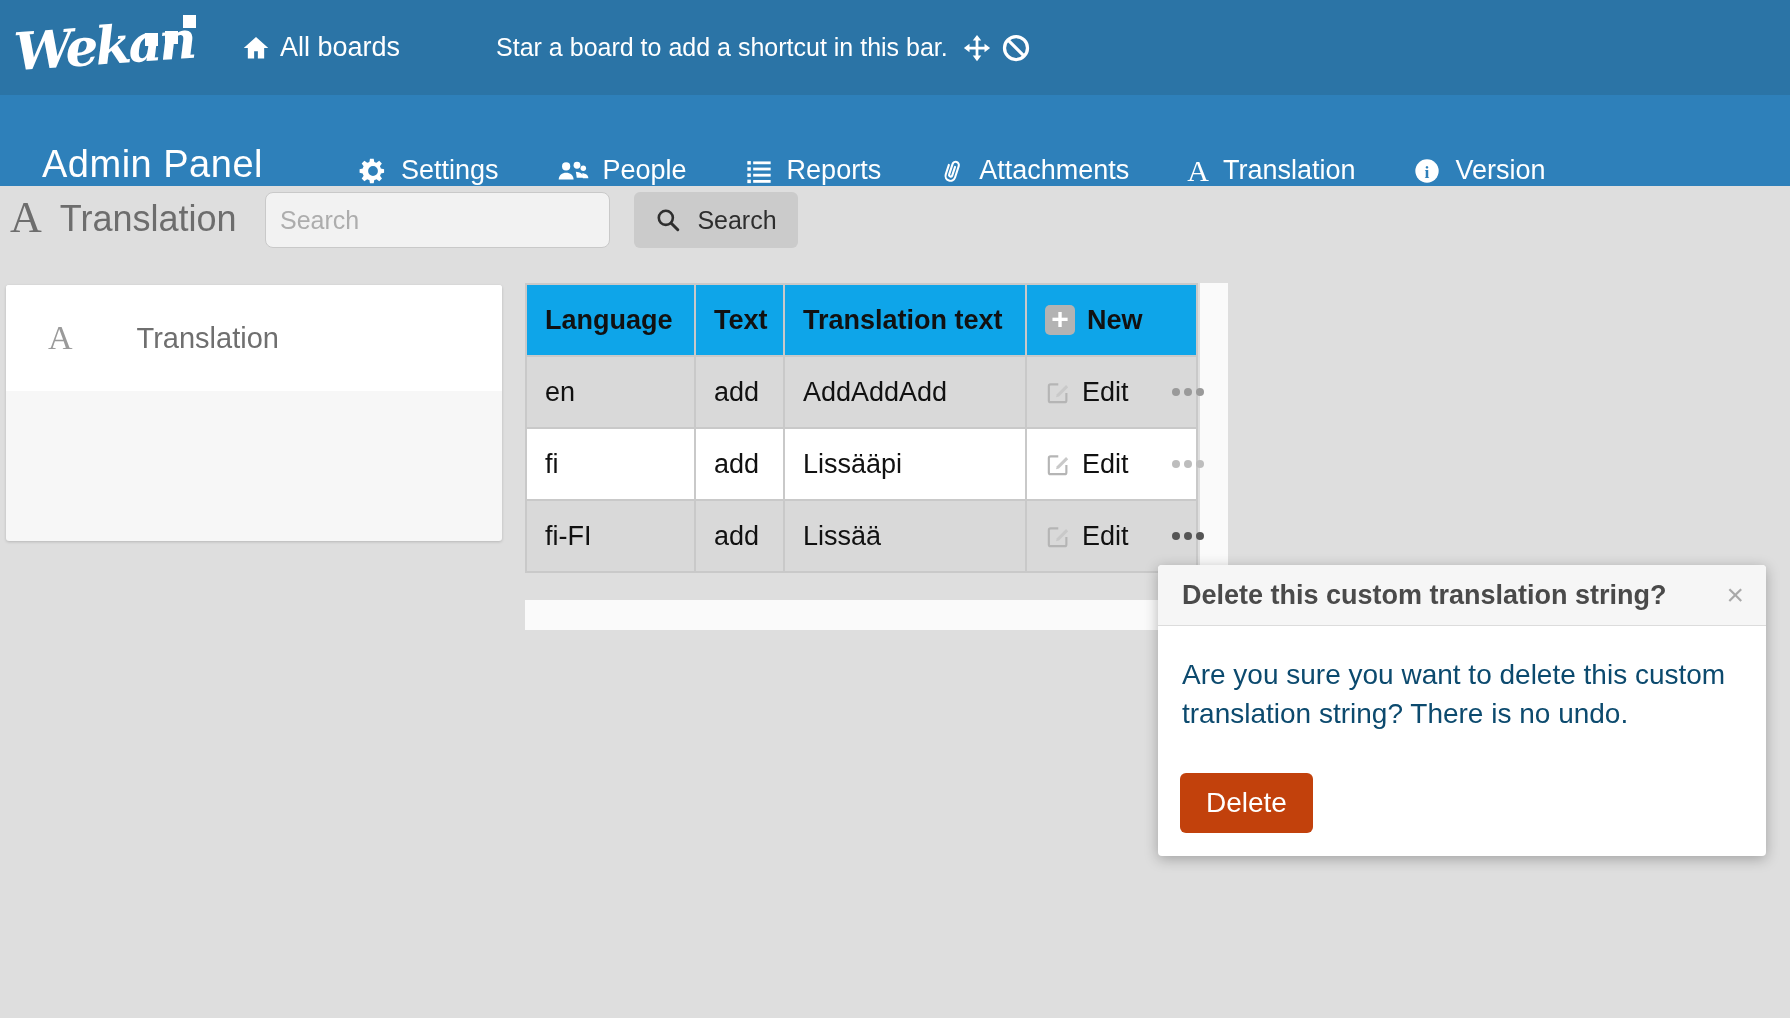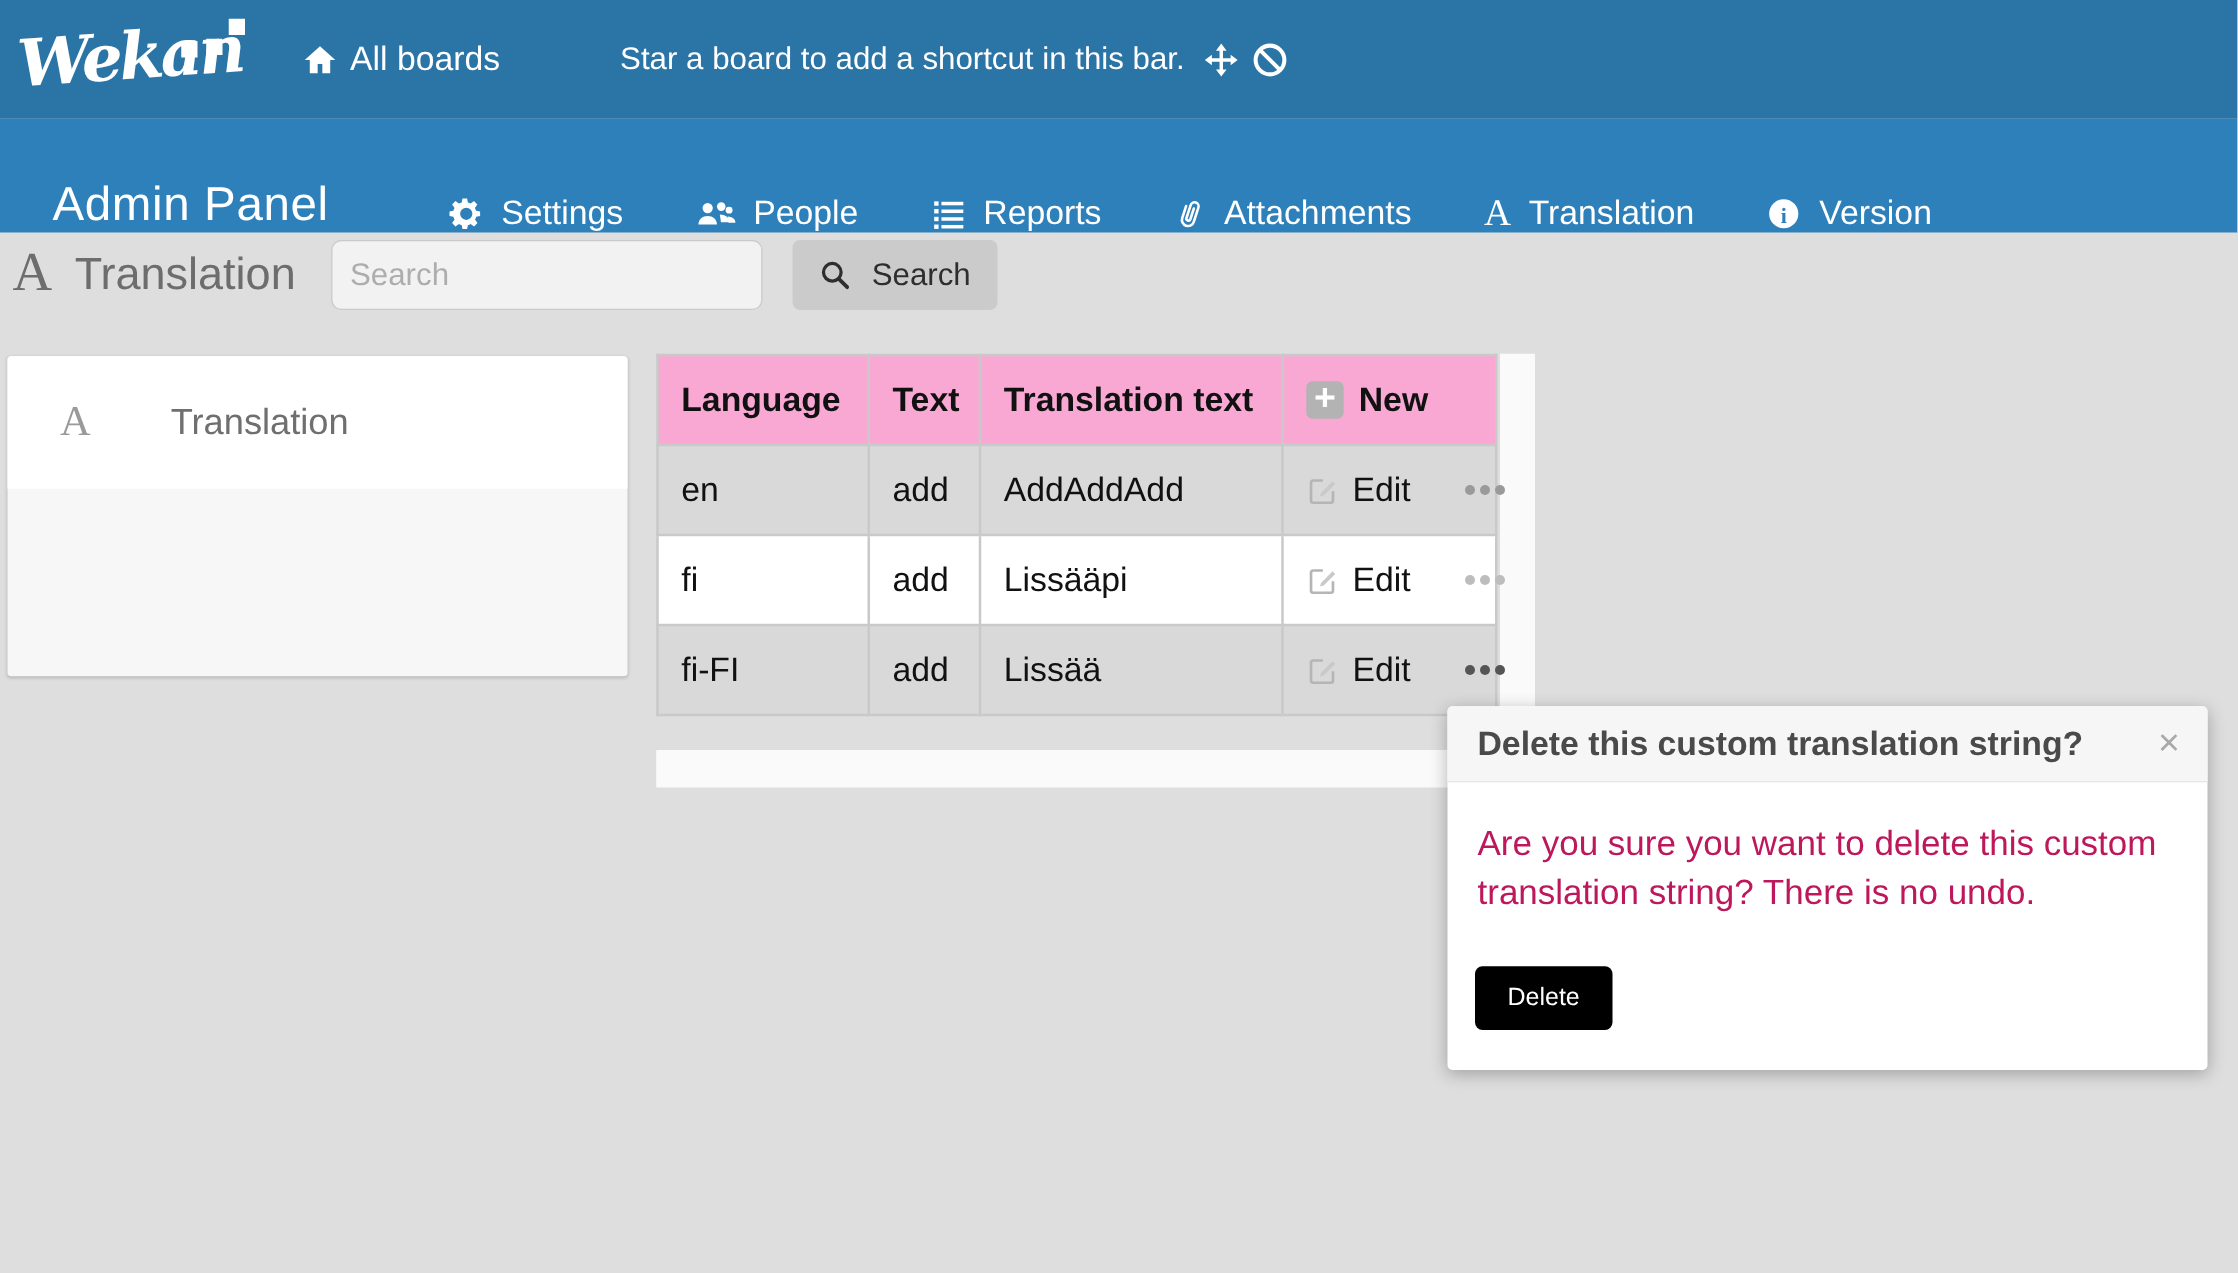--- a/index.html
+++ b/index.html
@@ -53,21 +53,21 @@
   
   #sidebar{left:6px;top:285px;width:496px;height:256px;background:#f7f7f7;border-radius:3px;
     box-shadow:0 1px 3px rgba(0,0,0,.18);}
   .side-item{height:106px;background:#fff;border-radius:3px 3px 0 0;display:flex;align-items:center;cursor:pointer;}
   .side-item .serifA{margin-left:42px;color:#9a9a9a;font-size:34px;}
   .side-item-label{margin-left:64px;font-size:29px;color:#6f6f6f;}
 
   
   #trans-table{position:absolute;left:525px;top:283px;border-collapse:collapse;font-size:27px;color:#111;}
   #trans-table th,#trans-table td{border:2px solid #c9c9c9;height:72px;padding:0 0 0 18px;text-align:left;box-sizing:border-box;}
-  #trans-table th{background:#f9a8d4;font-weight:bold;}
+  #trans-table th{background:#0ea5e9;font-weight:bold;}
   #trans-table .c-lang{width:169px;}
   #trans-table .c-text{width:89px;}
   #trans-table .c-trans{width:242px;}
   #trans-table .c-new{width:171px;}
   tr.row-odd td{background:#d9d9d9;}
   tr.row-even td{background:#ffffff;}
   .new-head{display:flex;align-items:center;gap:12px;}
   .plus-box{width:30px;height:30px;background:#b3b3b3;border-radius:5px;position:relative;flex:0 0 auto;}
   .plus-box::before{content:"+";position:absolute;left:0;top:-2px;width:30px;height:30px;color:#fff;
     font-size:30px;line-height:32px;text-align:center;font-weight:bold;}
@@ -82,24 +82,24 @@
   #vtrack{left:1200px;top:283px;width:28px;height:347px;background:#fafafa;}
   #htrack{left:525px;top:600px;width:705px;height:30px;background:#fafafa;}
 
   
   #dialog{left:1158px;top:565px;width:608px;height:291px;background:#fff;border-radius:4px;
     box-shadow:0 3px 14px rgba(0,0,0,.28);z-index:10;}
   #dialog-header{height:60px;background:#f6f6f6;border-bottom:1px solid #dcdcdc;border-radius:4px 4px 0 0;
     display:flex;align-items:center;justify-content:flex-end;}
   #dialog-title{margin-left:24px;font-size:27px;font-weight:bold;color:#4a4a4a;flex:1;}
   #dialog-close{margin-right:22px;color:#a9a9a9;font-size:30px;line-height:1;cursor:pointer;font-weight:normal;}
-  #dialog-body{padding:30px 24px 0 24px;font-size:28px;color:#be185d;line-height:1.38;}
+  #dialog-body{padding:30px 24px 0 24px;font-size:28px;color:#0c4a6e;line-height:1.38;}
   #delete-btn{
-    position:absolute;left:22px;top:208px;background:#000000;color:#fff;border:none;border-radius:6px;
-    font-size:20px;padding:14px 26px;cursor:pointer;font-family:inherit;
+    position:absolute;left:22px;top:208px;background:#c2410c;color:#fff;border:none;border-radius:6px;
+    font-size:28px;padding:14px 26px;cursor:pointer;font-family:inherit;
   }
 </style>
 </head>
 <body>
 
 <div id="topbar" class="abs">
   <div id="logo">
     <span class="word">Wekan</span>
     <span class="pix"></span>
   </div>

